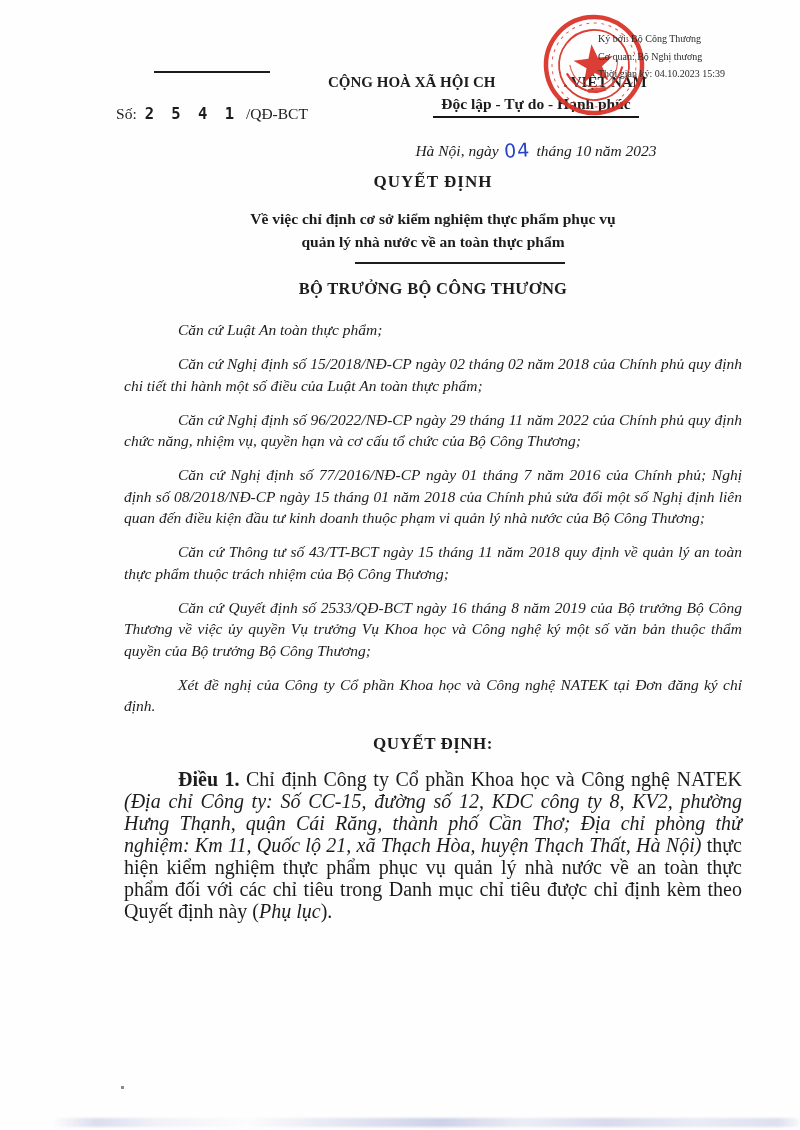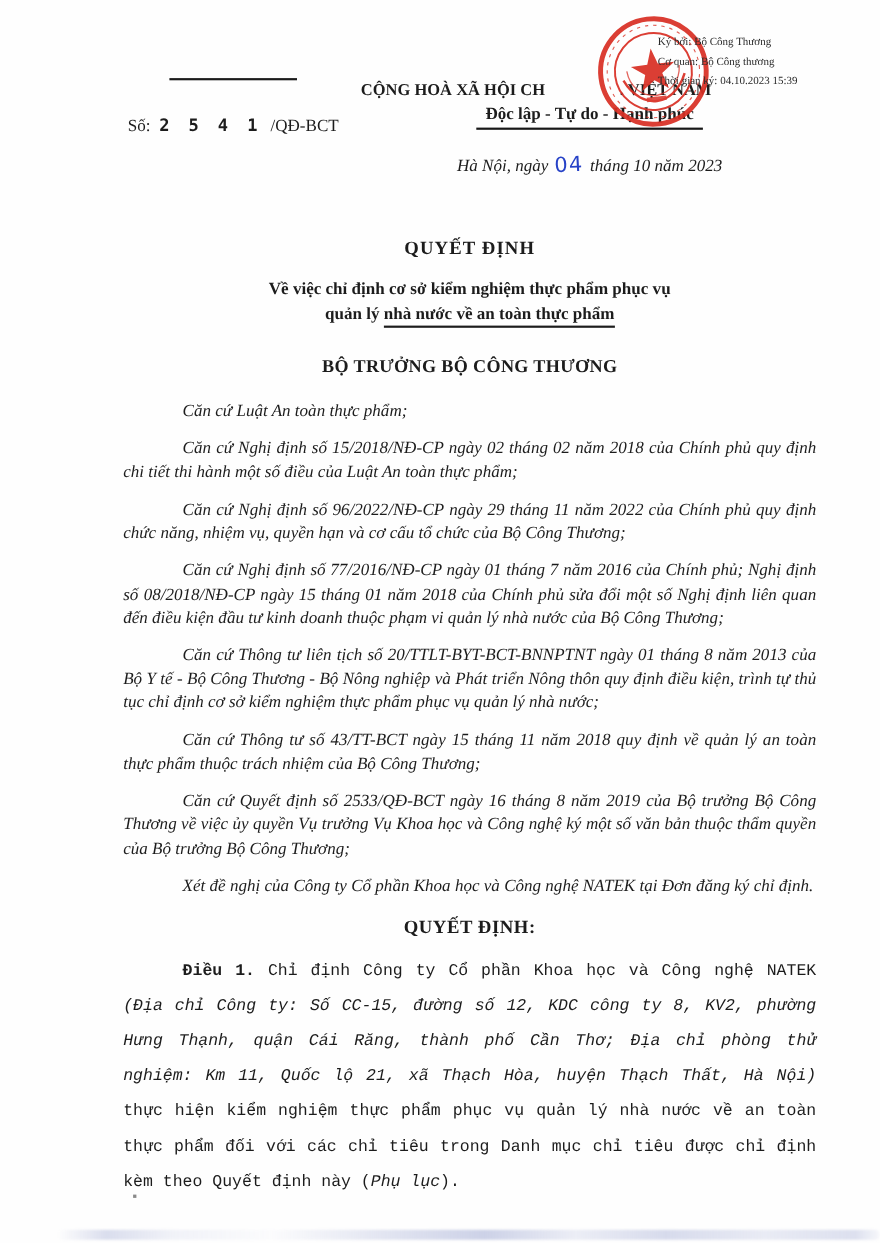--- a/index.html
+++ b/index.html
@@ -52,46 +52,45 @@
   }
 
   
   .sig-block {
     position:absolute; left:598px; top:30px; z-index:3;
     font-size:10px; line-height:17.5px; white-space:nowrap; color:#2a2a2a;
   }
 
   
   .content {
-    position:absolute; left:0; top:0; right:0;
+    position:absolute; left:12px; top:0; right:0;
     padding:172px 58px 0 112px;
     box-sizing:border-box;
-    margin-top:44px;
   }
   .decision-heading {
     text-align:center; font-weight:bold; font-size:17px;
     letter-spacing:1px; margin:0;
   }
   .subject { text-align:center; font-weight:bold; font-size:15.5px; line-height:23px; margin-top:15px; }
-  .subject .u { border-bottom:2px solid #1d1d1d; padding-bottom:2px; }
+  .subject .u { border-bottom:2px solid #1d1d1d; padding-bottom:12px; }
   .authority {
     text-align:center; font-weight:bold; font-size:16.5px;
     letter-spacing:.3px; margin-top:26px; margin-bottom:20px;
   }
   .preamble p {
     margin:0 0 12.5px; font-style:italic; font-size:15.5px;
     line-height:21.5px; text-align:justify; text-indent:54px;
   }
   .resolution-heading {
     text-align:center; font-weight:bold; font-size:17px;
     letter-spacing:.5px; margin:17px 0 14px;
   }
   .article {
-    margin:0; font-size:15px; line-height:32px;
-    text-align:justify; text-indent:54px;font-family:Liberation Mono, monospace;
+    margin:0; font-size:20px; line-height:22px;
+    text-align:justify; text-indent:54px;
   }
   .article .lbl { font-weight:bold; }
   .article .it { font-style:italic; }
 
   
   .scan-speck { position:absolute; left:121px; top:1086px; width:3px; height:3px; background:#8a8a8a; }
   .artifact-band {
     position:absolute; left:52px; right:0; bottom:3px; height:9px;
     border-radius:5px; filter:blur(1.1px);
     background:linear-gradient(90deg,
@@ -139,42 +138,41 @@
       <circle cx="53" cy="53" r="35" fill="none" stroke="#d93025" stroke-width="1.8"></circle>
       <path d="M53 32 L57.8 46.2 L72.8 46.4 L60.8 55.3 L65.2 69.7 L53 61.1 L40.8 69.7 L45.2 55.3 L33.2 46.4 L48.2 46.2 Z" fill="#d93025"></path>
       <path d="M25 58 C32 74 44 80 53 80 C62 80 74 74 81 58" fill="none" stroke="#d93025" stroke-width="2.2"></path>
       <path d="M29 50 C30 64 39 74 53 75 C67 74 76 64 77 50" fill="none" stroke="#d93025" stroke-width="1.2" opacity=".8"></path>
       <rect x="44" y="76" width="18" height="4" fill="#d93025" opacity=".9"></rect>
     </svg>
   </div>
 
   <div class="sig-block">
     <div>Ký bởi: Bộ Công Thương</div>
-    <div>Cơ quan: Bộ Công thương</div>
+    <div>Cơ quan: Bộ Nghị thương</div>
     <div>Thời gian ký: 04.10.2023 15:39</div>
   </div>
 
   <div class="content">
     <h1 class="decision-heading">QUYẾT ĐỊNH</h1>
 
     <div class="subject">
       <div>Về việc chỉ định cơ sở kiểm nghiệm thực phẩm phục vụ</div>
       <div>
         <span>quản lý </span><span class="u">nhà nước về an toàn thực phẩm</span>
       </div>
     </div>
 
     <div class="authority">BỘ TRƯỞNG BỘ CÔNG THƯƠNG</div>
 
     <div class="preamble">
       <p>Căn cứ Luật An toàn thực phẩm;</p>
       <p>Căn cứ Nghị định số 15/2018/NĐ-CP ngày 02 tháng 02 năm 2018 của Chính phủ quy định chi tiết thi hành một số điều của Luật An toàn thực phẩm;</p>
       <p>Căn cứ Nghị định số 96/2022/NĐ-CP ngày 29 tháng 11 năm 2022 của Chính phủ quy định chức năng, nhiệm vụ, quyền hạn và cơ cấu tổ chức của Bộ Công Thương;</p>
       <p>Căn cứ Nghị định số 77/2016/NĐ-CP ngày 01 tháng 7 năm 2016 của Chính phủ; Nghị định số 08/2018/NĐ-CP ngày 15 tháng 01 năm 2018 của Chính phủ sửa đổi một số Nghị định liên quan đến điều kiện đầu tư kinh doanh thuộc phạm vi quản lý nhà nước của Bộ Công Thương;</p>
-      <p>Căn cứ Thông tư liên tịch số 20/TTLT-BYT-BCT-BNNPTNT ngày 01 tháng 8 năm 2013 của Bộ Y tế - Bộ Công Thương - Bộ Nông nghiệp và Phát triển Nông thôn quy định điều kiện, trình tự thủ tục chỉ định cơ sở kiểm nghiệm thực phẩm phục vụ quản lý nhà nước;</p>
       <p>Căn cứ Thông tư số 43/TT-BCT ngày 15 tháng 11 năm 2018 quy định về quản lý an toàn thực phẩm thuộc trách nhiệm của Bộ Công Thương;</p>
       <p>Căn cứ Quyết định số 2533/QĐ-BCT ngày 16 tháng 8 năm 2019 của Bộ trưởng Bộ Công Thương về việc ủy quyền Vụ trưởng Vụ Khoa học và Công nghệ ký một số văn bản thuộc thẩm quyền của Bộ trưởng Bộ Công Thương;</p>
       <p>Xét đề nghị của Công ty Cổ phần Khoa học và Công nghệ NATEK tại Đơn đăng ký chỉ định.</p>
     </div>
 
     <div class="resolution-heading">QUYẾT ĐỊNH:</div>
 
     <p class="article"><span class="lbl">Điều 1.</span><span> Chỉ định Công ty Cổ phần Khoa học và Công nghệ NATEK </span><span class="it">(Địa chỉ Công ty: Số CC-15, đường số 12, KDC công ty 8, KV2, phường Hưng Thạnh, quận Cái Răng, thành phố Cần Thơ; Địa chỉ phòng thử nghiệm: Km 11, Quốc lộ 21, xã Thạch Hòa, huyện Thạch Thất, Hà Nội)</span><span> thực hiện kiểm nghiệm thực phẩm phục vụ quản lý nhà nước về an toàn thực phẩm đối với các chỉ tiêu trong Danh mục chỉ tiêu được chỉ định kèm theo Quyết định này (</span><span class="it">Phụ lục</span><span>).</span></p>
   </div>
 

